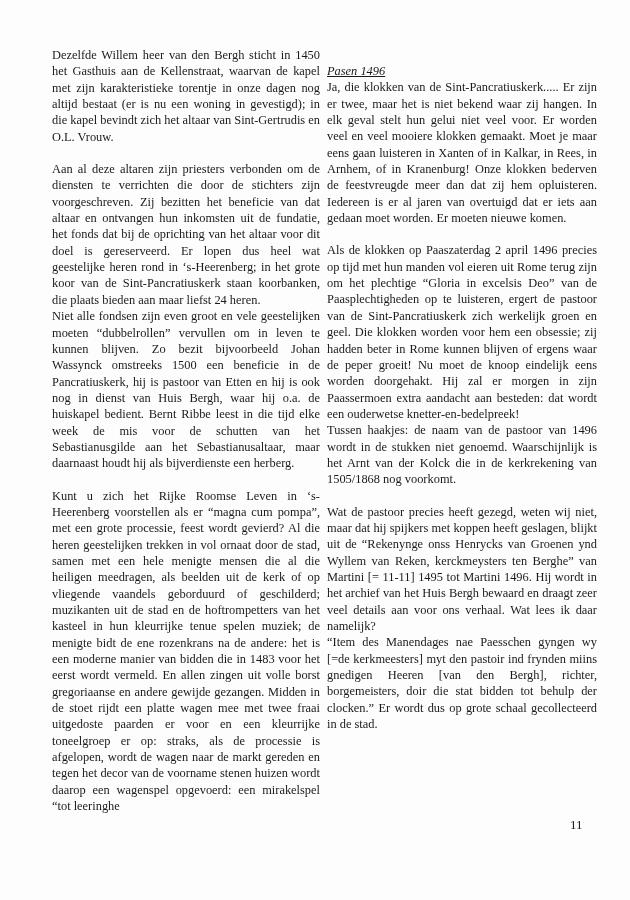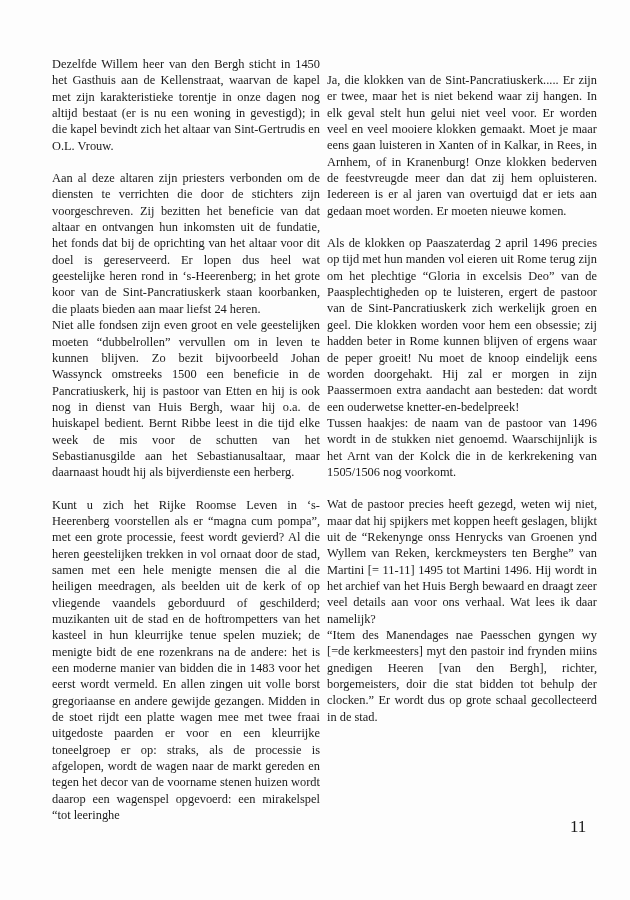--- a/index.html
+++ b/index.html
@@ -1,42 +1,43 @@
 <!DOCTYPE html>
 <html><head>
 <meta charset="utf-8">
 <style>
   html, body { margin:0; padding:0; }
   body { width:630px; height:900px; background:#fdfdfd; position:relative; overflow:hidden;
          font-family:"Liberation Serif", serif; color:#1a1a1a; }
   .col { position:absolute; top:47px; width:268px; font-size:12.4px; line-height:16.35px;
-         text-align:justify;margin-top:9px; }
+         text-align:justify; }
   .col.left { left:52px; }
   .col.right { left:327px; width:270px; }
   .col p { margin:0; }
   .gap { height:16px; }
   .heading { font-style:italic; text-decoration:underline; margin:0; }
-  .pagenum { position:absolute; left:570px; top:817px; font-size:17px;text-align:right; }
+  .pagenum { position:absolute; left:570px; top:817px; font-size:13px;text-align:right; }
 </style>
 </head>
 <body>
 
 <div class="col left">
   <p>Dezelfde Willem heer van den Bergh sticht in 1450 het Gasthuis aan de Kellenstraat, waarvan de kapel met zijn karakteristieke torentje in onze dagen nog altijd bestaat (er is nu een woning in gevestigd); in die kapel bevindt zich het altaar van Sint-Gertrudis en O.L. Vrouw.</p>
   <div class="gap"></div>
   <p>Aan al deze altaren zijn priesters verbonden om de diensten te verrichten die door de stichters zijn voorgeschreven. Zij bezitten het beneficie van dat altaar en ontvangen hun inkomsten uit de fundatie, het fonds dat bij de oprichting van het altaar voor dit doel is gereserveerd. Er lopen dus heel wat geestelijke heren rond in ‘s-Heerenberg; in het grote koor van de Sint-Pancratiuskerk staan koorbanken, die plaats bieden aan maar liefst 24 heren.</p>
   <p>Niet alle fondsen zijn even groot en vele geestelijken moeten “dubbelrollen” vervullen om in leven te kunnen blijven. Zo bezit bijvoorbeeld Johan Wassynck omstreeks 1500 een beneficie in de Pancratiuskerk, hij is pastoor van Etten en hij is ook nog in dienst van Huis Bergh, waar hij o.a. de huiskapel bedient. Bernt Ribbe leest in die tijd elke week de mis voor de schutten van het Sebastianusgilde aan het Sebastianusaltaar, maar daarnaast houdt hij als bijverdienste een herberg.</p>
   <div class="gap"></div>
   <p>Kunt u zich het Rijke Roomse Leven in ‘s-Heerenberg voorstellen als er “magna cum pompa”, met een grote processie, feest wordt gevierd? Al die heren geestelijken trekken in vol ornaat door de stad, samen met een hele menigte mensen die al die heiligen meedragen, als beelden uit de kerk of op vliegende vaandels geborduurd of geschilderd; muzikanten uit de stad en de hoftrompetters van het kasteel in hun kleurrijke tenue spelen muziek; de menigte bidt de ene rozenkrans na de andere: het is een moderne manier van bidden die in 1483 voor het eerst wordt vermeld. En allen zingen uit volle borst gregoriaanse en andere gewijde gezangen. Midden in de stoet rijdt een platte wagen mee met twee fraai uitgedoste paarden er voor en een kleurrijke toneelgroep er op: straks, als de processie is afgelopen, wordt de wagen naar de markt gereden en tegen het decor van de voorname stenen huizen wordt daarop een wagenspel opgevoerd: een mirakelspel “tot leeringhe</p>
 </div>
 
 <div class="col right">
   <div class="gap"></div>
+  <p class="heading">Pasen 1496</p>
   <p>Ja, die klokken van de Sint-Pancratiuskerk..... Er zijn er twee, maar het is niet bekend waar zij hangen. In elk geval stelt hun gelui niet veel voor. Er worden veel en veel mooiere klokken gemaakt. Moet je maar eens gaan luisteren in Xanten of in Kalkar, in Rees, in Arnhem, of in Kranenburg! Onze klokken bederven de feestvreugde meer dan dat zij hem opluisteren. Iedereen is er al jaren van overtuigd dat er iets aan gedaan moet worden. Er moeten nieuwe komen.</p>
   <div class="gap"></div>
   <p>Als de klokken op Paaszaterdag 2 april 1496 precies op tijd met hun manden vol eieren uit Rome terug zijn om het plechtige “Gloria in excelsis Deo” van de Paasplechtigheden op te luisteren, ergert de pastoor van de Sint-Pancratiuskerk zich werkelijk groen en geel. Die klokken worden voor hem een obsessie; zij hadden beter in Rome kunnen blijven of ergens waar de peper groeit! Nu moet de knoop eindelijk eens worden doorgehakt. Hij zal er morgen in zijn Paassermoen extra aandacht aan besteden: dat wordt een ouderwetse knetter-en-bedelpreek!</p>
-  <p>Tussen haakjes: de naam van de pastoor van 1496 wordt in de stukken niet genoemd. Waarschijnlijk is het Arnt van der Kolck die in de kerkrekening van 1505/1506 nog voorkomt.</p>
+  <p>Tussen haakjes: de naam van de pastoor van 1496 wordt in de stukken niet genoemd. Waarschijnlijk is het Arnt van der Kolck die in de kerkrekening van 1505/1868 nog voorkomt.</p>
   <div class="gap"></div>
   <p>Wat de pastoor precies heeft gezegd, weten wij niet, maar dat hij spijkers met koppen heeft geslagen, blijkt uit de “Rekenynge onss Henrycks van Groenen ynd Wyllem van Reken, kerckmeysters ten Berghe” van Martini [= 11-11] 1495 tot Martini 1496. Hij wordt in het archief van het Huis Bergh bewaard en draagt zeer veel details aan voor ons verhaal. Wat lees ik daar namelijk?</p>
   <p>“Item des Manendages nae Paesschen gyngen wy [=de kerkmeesters] myt den pastoir ind frynden miins gnedigen Heeren [van den Bergh], richter, borgemeisters, doir die stat bidden tot behulp der clocken.” Er wordt dus op grote schaal gecollecteerd in de stad.</p>
 </div>
 
 <div class="pagenum">11</div>
 
 </body></html>

